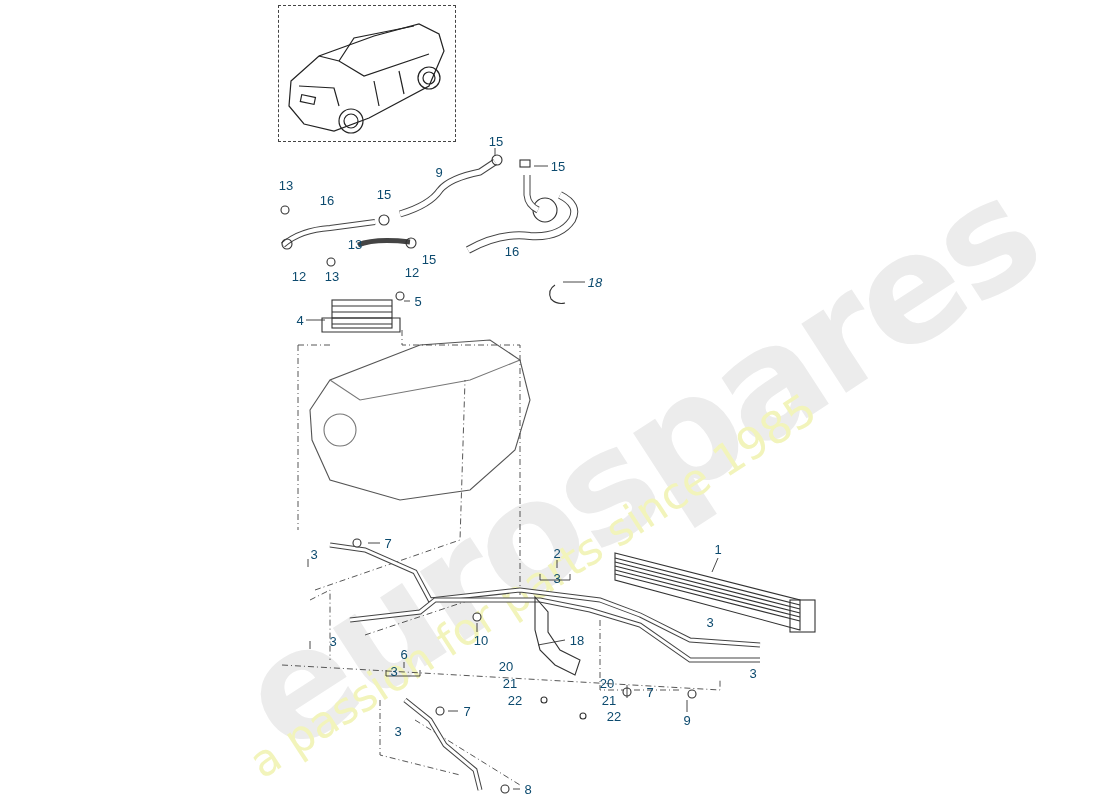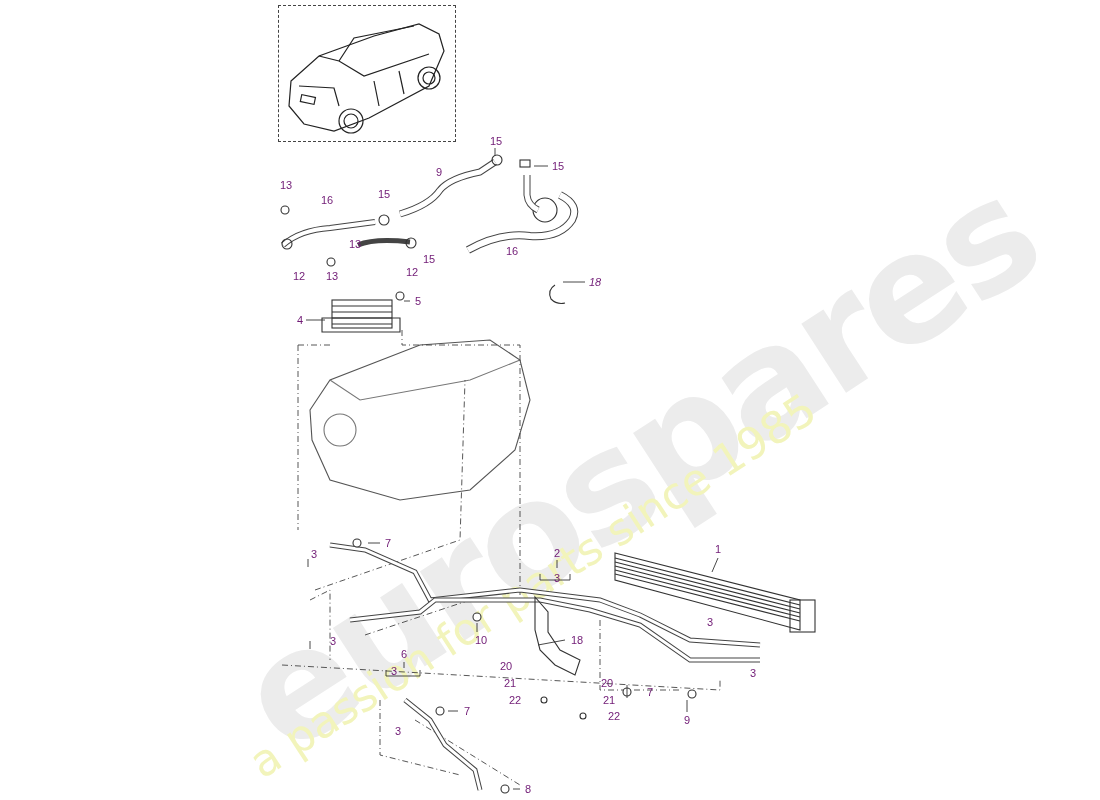--- a/index.html
+++ b/index.html
@@ -1,18 +1,18 @@
 <!DOCTYPE html>
 <html><head>
 <meta charset="utf-8">
 <style>
   html,body{margin:0;padding:0;background:#fff;}
   body{width:1100px;height:800px;position:relative;overflow:hidden;font-family:"Liberation Sans",sans-serif;}
   #canvas{position:absolute;left:0;top:0;width:1100px;height:800px;}
-  .lbl{position:absolute;font-size:11px;color:#701a75;line-height:1;transform:translate(-50%,-50%);white-space:nowrap;}
+  .lbl{position:absolute;font-size:13px;color:#0c4a6e;line-height:1;transform:translate(-50%,-50%);white-space:nowrap;}
   .wm{position:absolute;font-family:"DejaVu Sans",sans-serif;white-space:nowrap;transform-origin:left top;}
   .thumb{position:absolute;left:278px;top:5px;width:176px;height:135px;border:1px dashed #444;background:#fff;}
 </style>
 </head>
 <body>
 
 <div id="canvas">
 
   <div class="wm" style="left:210px;top:640px;font-size:150px;font-weight:bold;color:#ececec;transform:rotate(-33deg);letter-spacing:-4px;">eurospares</div>
   <div class="wm" style="left:240px;top:745px;font-size:44px;color:#f2f4bb;transform:rotate(-33deg);">a passion for parts since 1985</div>

